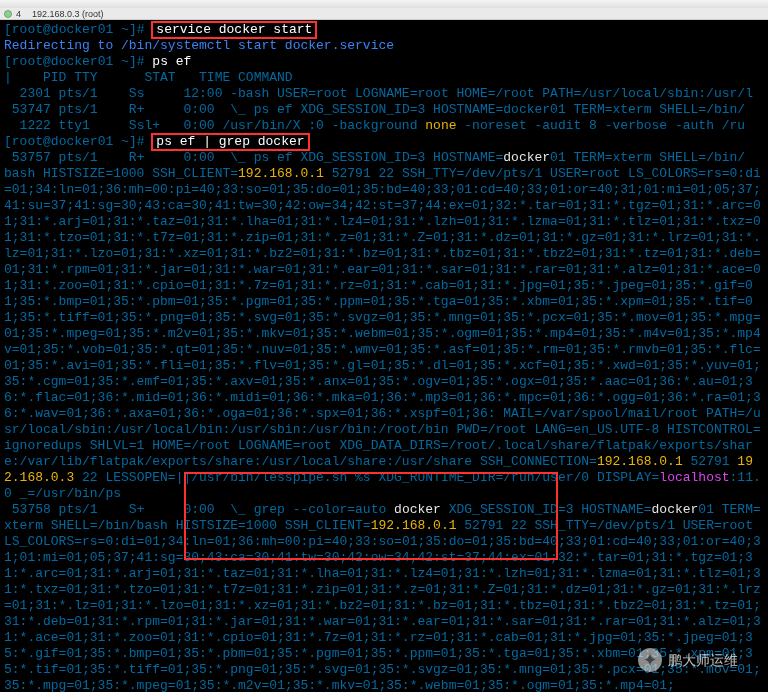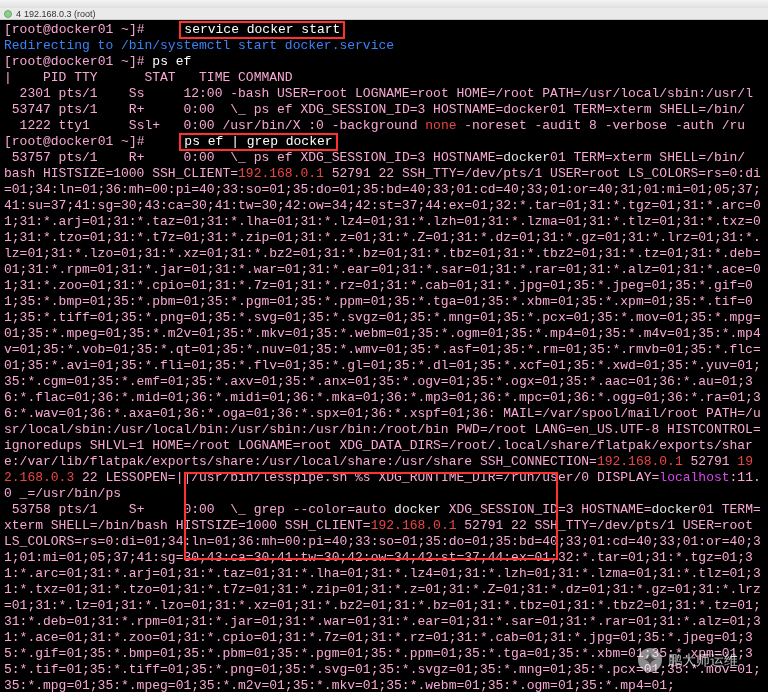--- a/index.html
+++ b/index.html
@@ -47,29 +47,28 @@
     position: absolute;
     top: 20px;
     left: 0;
     right: 0;
     bottom: 0;
     padding: 2px 4px 0 4px;
     overflow: hidden;
     word-break: break-all;
     white-space: pre-wrap;
   }
-  .white { color: #f9a8d4; }
+  .white { color: #0369a1; }
   .green { color: #d946ef; }
-  .purple{ color: #ef4444; margin-top: 28px; }
+  .purple{ color: #eab308; margin-top: 28px; }
   .orange{ color: #e5e5e5; }
   .gray  { color: #3b82f6; }
   .hlbox {
     outline: 2px solid #ff3030;
     outline-offset: -1px;
-    margin-left: 28px;
   }
   .box-small {
     display: inline-block;
     padding: 0 4px;
   }
   .overlay-box {
     position: absolute;
     border: 2px solid #ff3030;
     pointer-events: none;
   }
@@ -93,21 +92,21 @@
   }
 </style>
 </head>
 <body>
 
 <div class="win">
   <div class="titlebar"></div>
   <div class="tabstrip">
     <span class="tab-dot"></span>
     <span>4</span>
-    <span style="margin-left:3px;">192.168.0.3 (root)</span>
+    <span style="margin-left:11px;">192.168.0.3 (root)</span>
   </div>
 
   <div class="term"><span class="white">[<span>root</span>@<span>docker01</span> <span>~</span>]<span>#</span> </span><span class="hlbox box-small"><span>service docker start</span></span>
 <span class="gray">Redirecting to /bin/systemctl start docker.service</span>
 <span class="white">[<span>root</span>@<span>docker01</span> <span>~</span>]<span>#</span> </span><span>ps ef</span>
 <span class="white">|    PID TTY      STAT   TIME COMMAND</span>
 <span class="white">  2301 pts/1    Ss     12:00 -bash USER=root LOGNAME=root HOME=/root PATH=/usr/local/sbin:/usr/l</span>
 <span class="white"> 53747 pts/1    R+     0:00  \_ ps ef XDG_SESSION_ID=3 HOSTNAME=docker01 TERM=xterm SHELL=/bin/</span>
 <span class="white">  1222 tty1     Ssl+   0:00 /usr/bin/X :0 -background </span><span class="purple">none</span><span class="white"> -noreset -audit 8 -verbose -auth /ru</span>
 <span class="white">[<span>root</span>@<span>docker01</span> <span>~</span>]<span>#</span> </span><span class="hlbox box-small"><span>ps ef | grep docker</span></span>

